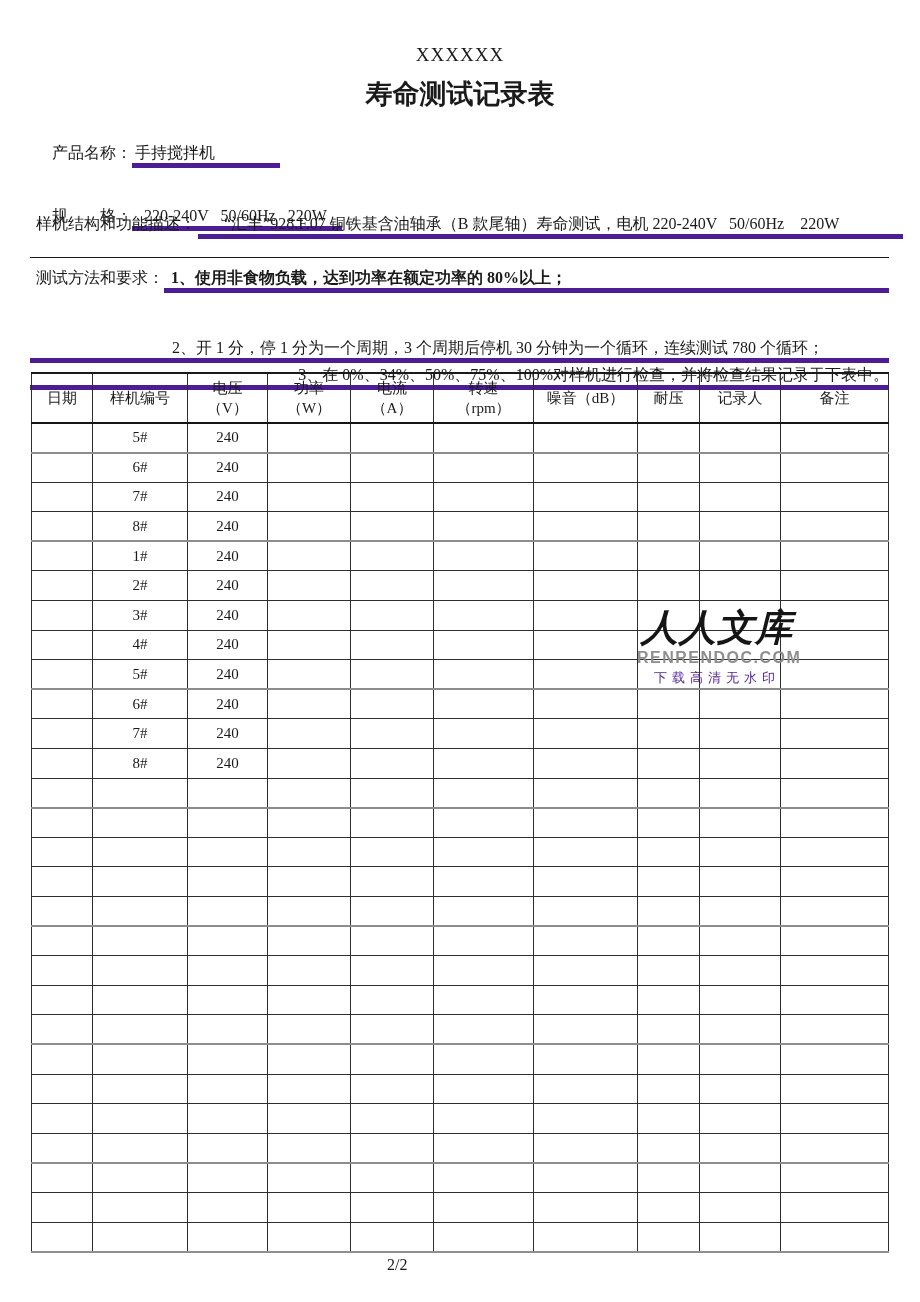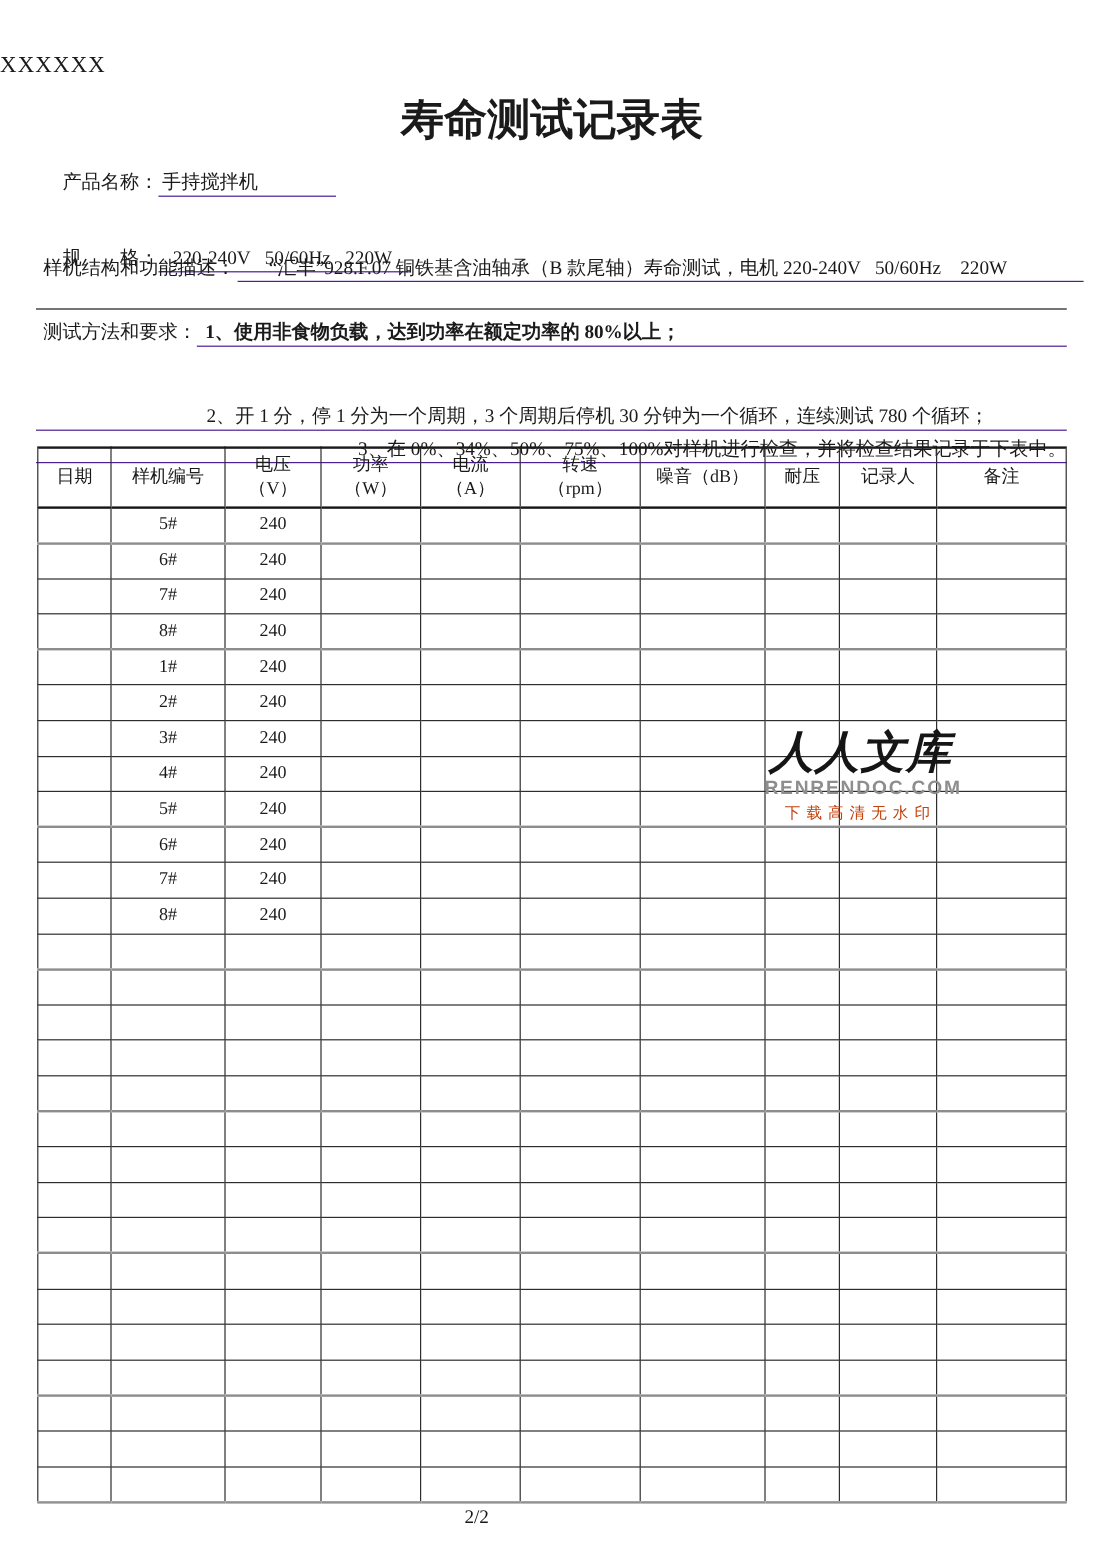--- a/index.html
+++ b/index.html
@@ -1,27 +1,27 @@
 <!DOCTYPE html>
 <html><head>
 <meta charset="utf-8">
 <style>
   * { margin:0; padding:0; box-sizing:border-box; }
   html,body { background:#ffffff; }
   body { font-family:"Liberation Serif","DejaVu Serif",serif; color:#1a1a1a; }
   .page { position:relative; width:920px; height:1302px; background:#ffffff; overflow:hidden; }
 
-  .doc-code { position:absolute; top:44px; left:0; width:920px; 
+  .doc-code { position:absolute; top:44px; left:0; width:920px; text-align:center;
               font-size:19px; letter-spacing:1px; }
   .doc-title { position:absolute; top:76px; left:0; width:920px; text-align:center;
-               font-size:36px; font-weight:bold; }
+               font-size:27px; font-weight:bold; }
 
   .form-line { position:absolute; left:36px; font-size:16px; line-height:21px; white-space:pre; }
   .lbl { display:inline-block; }
-  .ul { border-bottom:1px solid #4c1d95; }
+  .ul { border-bottom:5px solid #4c1d95; }
   .l-product { top:121px; }
   .l-product .ul { display:inline-block; width:148px; padding-left:3px; }
   .l-model { top:153px; }
   .l-model .ul { display:inline-block; width:124px; padding-left:16px; }
   .l-spec { top:184px; }
   .l-spec .ul { display:inline-block; width:210px; padding-left:12px; }
   .l-desc { top:213px; left:36px; right:17px; display:flex; }
   .l-desc .ul { flex:1; padding-left:26px; margin-left:2px; }
   .divider { position:absolute; top:257px; left:30px; right:31px; height:0;
              border-top:1px solid #1c1c1c; }
@@ -50,21 +50,21 @@
   .rec-table tbody tr:nth-child(25) td { border-bottom:2px solid #8d8d8d; }
   .rec-table tbody tr:last-child td { border-bottom:2px solid #909090; }
 
   .watermark { position:absolute; left:637px; top:609px; width:160px; text-align:center; }
   .wm-title { font-size:37px; font-weight:bold; color:#151515; line-height:1.05;
               letter-spacing:1px; white-space:nowrap;font-style:italic; }
   .wm-domain { font-family:"Liberation Sans","DejaVu Sans",sans-serif; font-size:16px;
                font-weight:bold; color:#8e8e8e; letter-spacing:1.5px; margin-top:1px;
                white-space:nowrap; }
   .wm-tagline { font-family:"Liberation Sans","DejaVu Sans",sans-serif; font-size:13px;
-                color:#c2410c; letter-spacing:5px; margin-top:2px; white-space:nowrap; }
+                color:#4c1d95; letter-spacing:5px; margin-top:2px; white-space:nowrap; }
 
   .page-footer { position:absolute; top:1256px; left:387px; font-size:16px; }
 </style>
 </head>
 <body>
 
 <div class="page">
 
   <div class="doc-code">XXXXXX</div>
   <div class="doc-title">寿命测试记录表</div>

